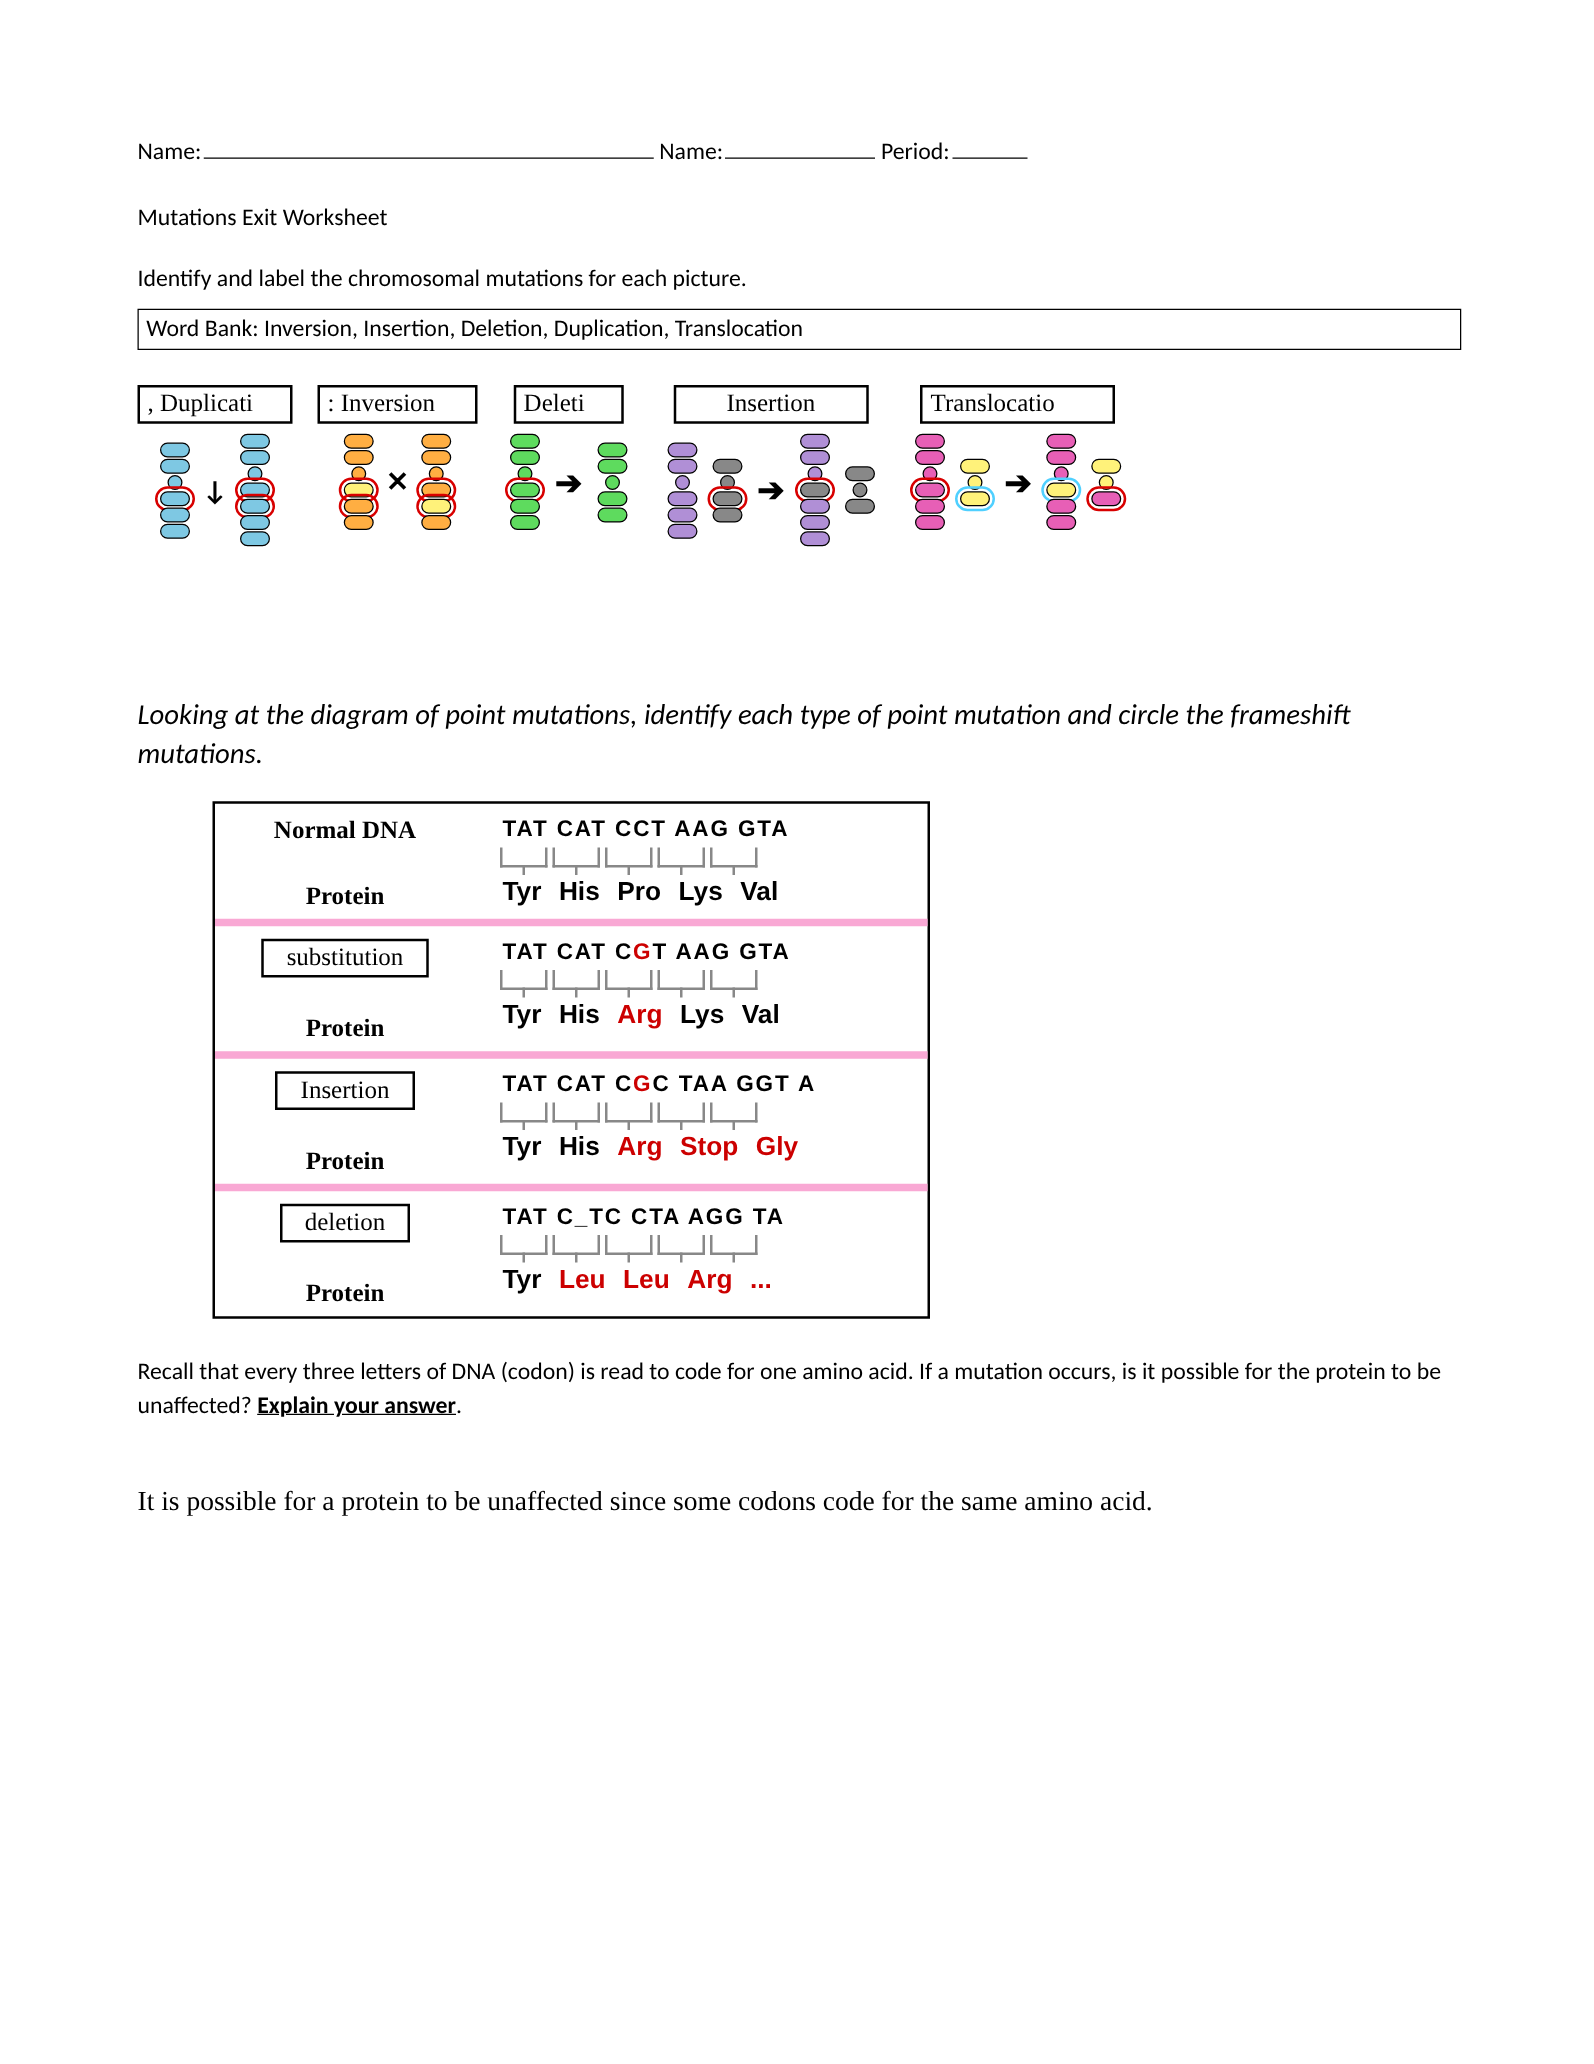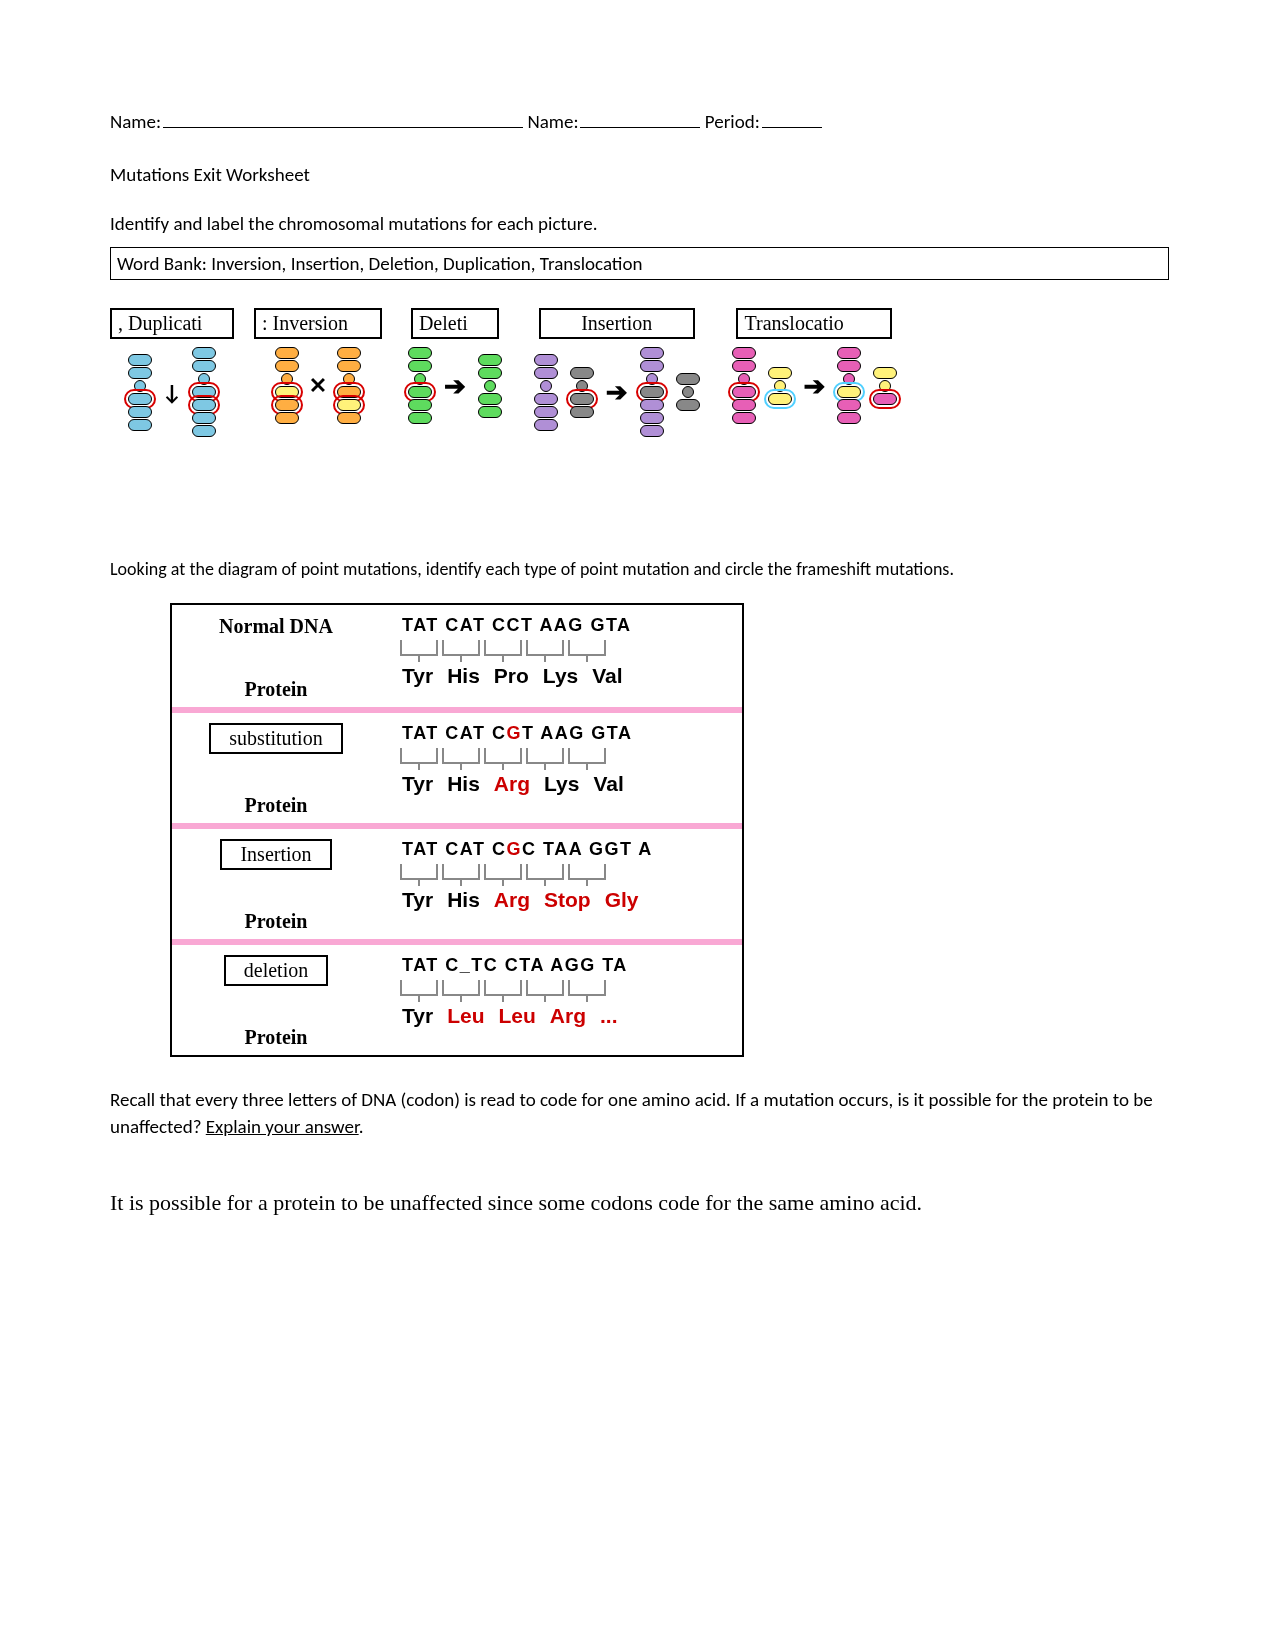--- a/index.html
+++ b/index.html
@@ -94,22 +94,23 @@
   }
   .sym {
     font-size: 22px;
     font-weight: bold;
     margin: 0 4px;
   }
 
   
   .instr2 {
     margin: 0 0 22px 0;
-    font-size: 18px;
+    font-size: 23px;
     line-height: 1.35;
+    font-style: italic;
   }
 
   .pm-outer {
     border: 2px solid #000;
     width: 570px;
     margin-left: 60px;
     margin-bottom: 30px;
   }
   .pm-row {
     border-top: 6px solid #f9a8d4;
@@ -117,21 +118,21 @@
     align-items:flex-start;
     gap: 20px;
     padding: 10px 4px 6px 4px;
   }
   .pm-row:first-child { border-top: none; }
   .pm-lcol {
     width: 200px;
     display:flex;
     flex-direction:column;
     align-items:center;
-    gap: 40px;
+    gap: 30px;
   }
   .pm-rcol {
     flex:1;
   }
   .pm-title-normal {
     font-family: "Times New Roman", serif;
     font-weight: bold;
     font-size: 20px;
   }
   .pm-protein {
@@ -187,21 +188,21 @@
     gap: 14px;
     margin-left: 6px;
   }
   .aa-line .r { color:#cc0000; }
 
   .final-q {
     font-size:19px;
     line-height:1.4;
     margin-bottom: 50px;
   }
-  .final-q .emph { font-weight: normal; text-decoration: underline; }
+  .final-q .emph { font-weight: bold; text-decoration: underline; }
   .final-a {
     font-family:"Times New Roman", serif;
     font-size:22px;
   }
 </style>
 </head>
 <body>
 
 <div class="page">
 

